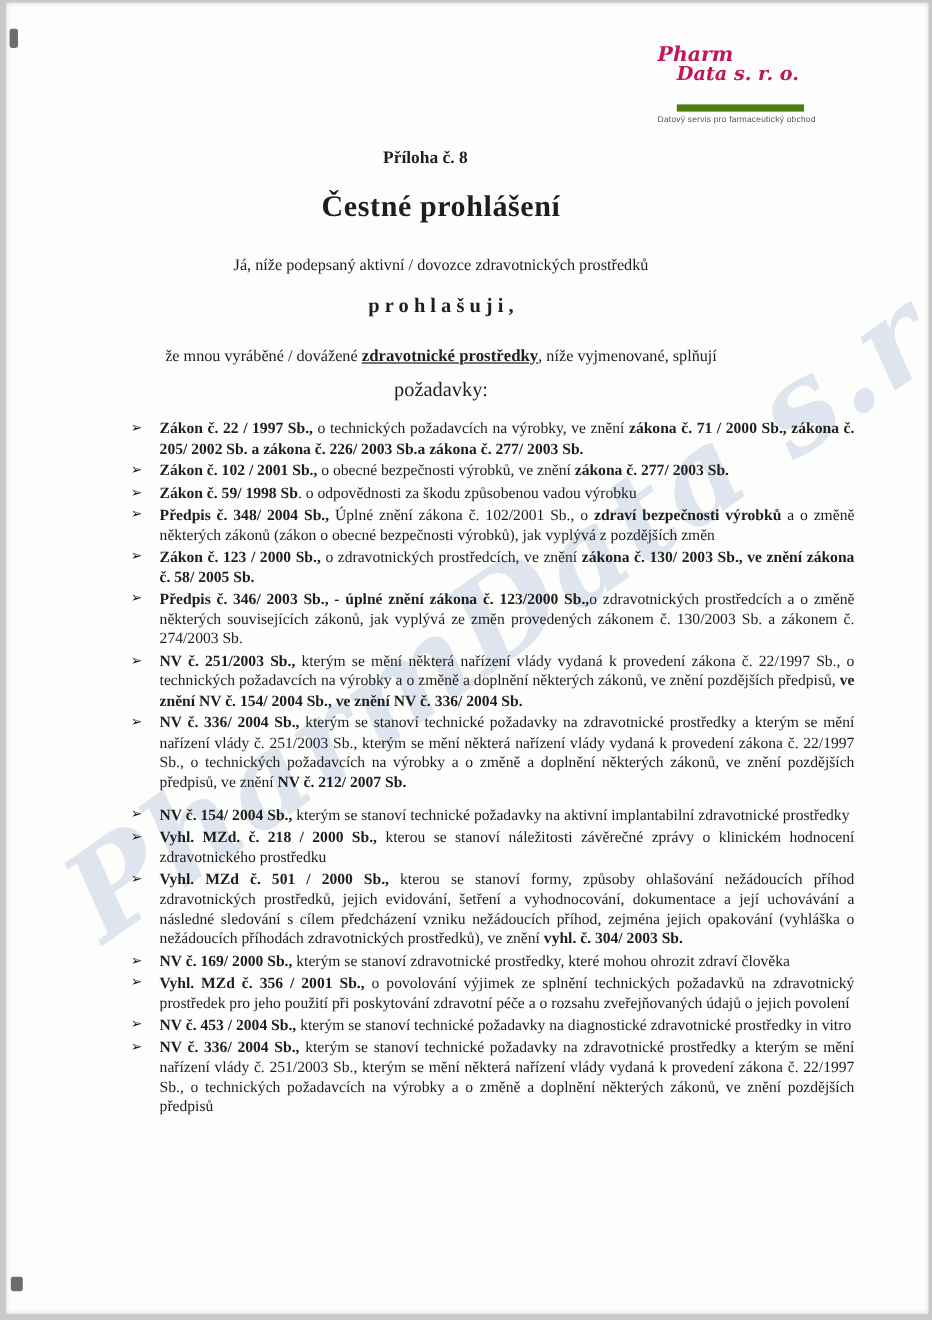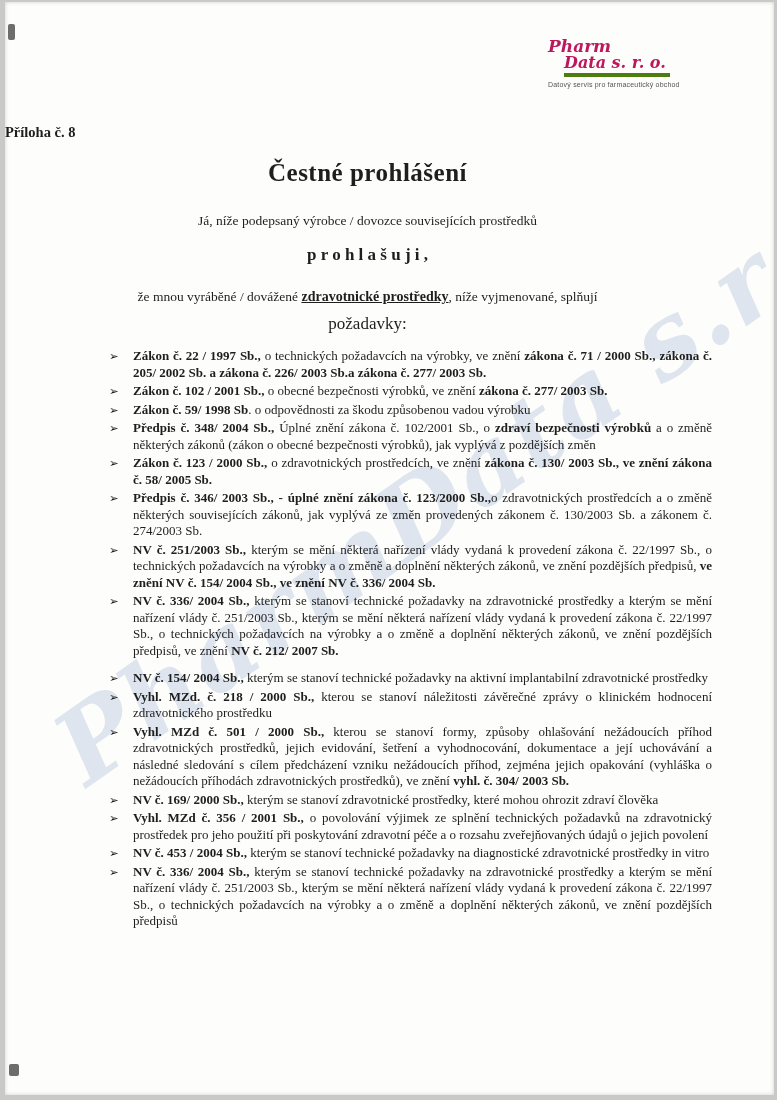--- a/index.html
+++ b/index.html
@@ -34,29 +34,29 @@
     letter-spacing:2px;
   }
 
   
   .logo { position:absolute; top:36px; right:66px; width:160px; text-align:left; }
   .logo-script { color:#be185d; line-height:1.0; }
   .pharm { font-family:"DejaVu Serif",serif; font-style:italic; font-weight:bold; font-size:17px; display:inline-block; }
   .datasro {
     font-family:"DejaVu Serif",serif; font-style:italic; font-weight:bold; font-size:16px;
     display:inline-block; margin-left:16px; margin-top:-3px;
-    border-bottom:4px solid #4d7c0f; padding:0 4px 2px 0;
+    border-bottom:6px solid #4d7c0f; padding:0 4px 17px 0;
   }
   .logo-tagline { font-size:7px; color:#555; margin-top:4px; letter-spacing:.2px; font-family:"Liberation Sans",sans-serif; }
 
   .content { position:relative; width:100%; height:100%; }
 
   .attachment {
     margin-top:122px; margin-right:70px;
-    text-align:left; font-weight:bold; font-size:14.5px;
+    text-align:center; font-weight:bold; font-size:14.5px;
   }
   .centered { text-align:center; margin-right:44px; }
   .title { margin-top:18px; font-size:25px; font-weight:bold; letter-spacing:.5px; }
   .para1 { margin-top:26px; font-size:13.5px; }
   .declaration { margin-top:16px; font-size:17px; font-weight:bold; }
   .line2 { margin-top:24px; font-size:13.5px; }
   .line3 { margin-top:9px; font-size:17px; }
 
   .b { font-weight:bold; }
   .u { text-decoration:underline; }
@@ -88,21 +88,21 @@
     </div>
     <div class="logo-tagline">Datový servis pro farmaceutický obchod</div>
   </div>
 
   <div class="content">
 
     <div class="attachment">Příloha č. 8</div>
 
     <div class="centered title">Čestné prohlášení</div>
 
-    <div class="centered para1">Já, níže podepsaný výrobce / dovozce souvisejících prostředků</div>
+    <div class="centered para1">Já, níže podepsaný aktivní / dovozce zdravotnických prostředků</div>
 
     <div class="centered declaration">p r o h l a š u j i ,</div>
 
     <div class="centered line2"><span>že mnou vyráběné / dovážené </span><span class="b u lg">zdravotnické prostředky</span><span>, níže vyjmenované, splňují</span></div>
 
     <div class="centered line3">požadavky:</div>
 
     <div class="list">
         <div class="li">
           <span class="bullet">➢</span>

